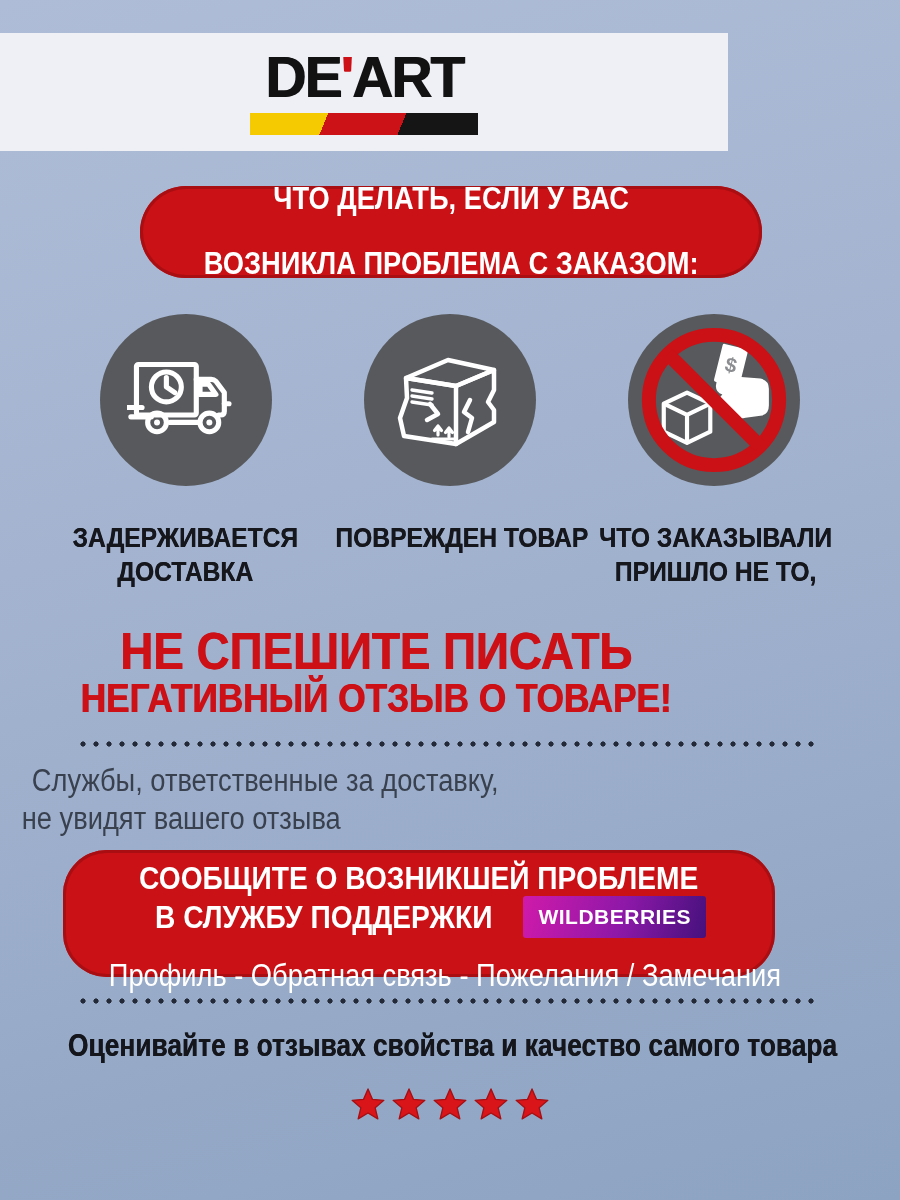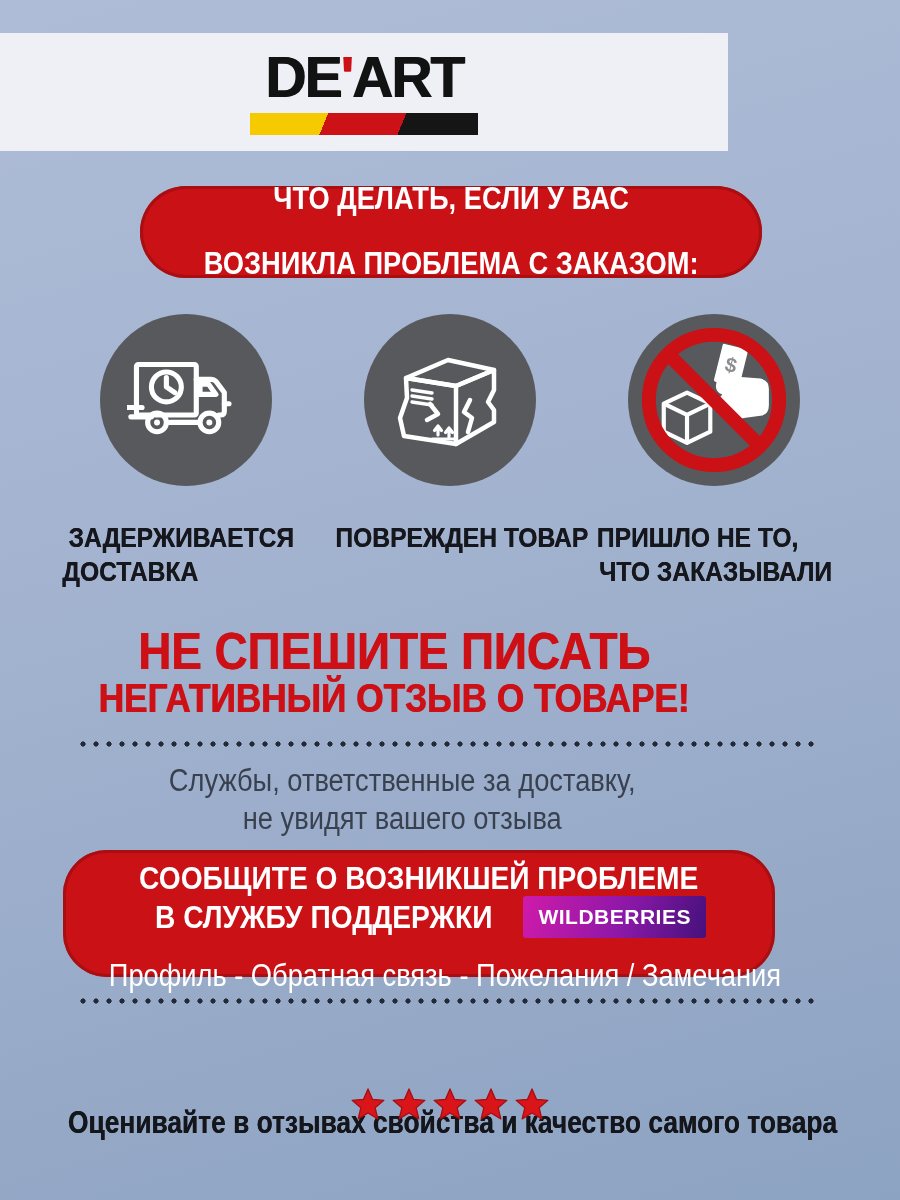--- a/index.html
+++ b/index.html
@@ -24,51 +24,51 @@
         display:flex;flex-direction:column;justify-content:center;font-weight:bold;
         font-size:31px;line-height:1.32;gap:24px;}
 
   
   .icons-row{position:absolute;top:314px;left:0;width:900px;display:flex;justify-content:center;gap:92px;}
   .circle{width:172px;height:172px;border-radius:50%;background:#57595c;
           display:flex;align-items:center;justify-content:center;}
 
   
   .labels-row{position:absolute;top:521px;left:0;width:900px;display:flex;justify-content:center;}
-  .label-col{width:265px;font-weight:bold;font-size:28px;line-height:1.22;
+  .label-col{width:265px;text-align:center;font-weight:bold;font-size:28px;line-height:1.22;
              color:#15171d;text-shadow:0.4px 0 0 currentColor;}
 
   
   .headline{position:absolute;top:625px;left:0;width:752px;text-align:center;color:#cc1016;
-            font-weight:bold;line-height:1.02;text-shadow:1px 0 0 currentColor;margin-left:18px;}
+            font-weight:bold;line-height:1.02;text-shadow:1px 0 0 currentColor;}
   .headline .l1{font-size:52px;}
   .headline .l2{font-size:40px;}
 
   .dotted{position:absolute;left:80px;width:740px;height:6px;background-repeat:repeat-x;
           background-image:radial-gradient(circle at 3px 3px,#232936 2.3px,transparent 2.9px);
           background-size:13px 6px;}
   .dotted.d1{top:741px;}
   .dotted.d2{top:998px;}
 
-  .note{position:absolute;top:762px;left:0;width:790px;text-align:center;font-size:31px;
-        color:#39414f;line-height:1.24;margin-left:7px;}
+  .note{position:absolute;top:762px;left:0;width:790px;font-size:31px;
+        color:#39414f;line-height:1.24;}
 
   
   .banner{position:absolute;top:850px;left:63px;width:712px;height:127px;background:#ca1116;
           border-radius:44px;box-shadow:inset 0 0 0 3px #a90e13;color:#fff;text-align:center;
           box-sizing:border-box;padding-top:10px;}
   .banner .b1{font-size:32px;font-weight:bold;line-height:36px;}
   .banner .b2{height:42px;display:flex;align-items:center;justify-content:center;gap:8px;
               font-size:32px;font-weight:bold;}
   .badge{display:inline-block;background:linear-gradient(105deg,#d01aaa 0%,#8c18a8 55%,#45117c 100%);
          font-size:21px;font-weight:bold;letter-spacing:.5px;padding:9px 15px;border-radius:3px;}
   .banner .b3{font-size:31px;font-weight:normal;line-height:34px;margin-top:21px;}
 
   
-  .footer-text{position:absolute;top:1105px;left:0;width:728px;text-align:center;font-size:31px;
+  .footer-text{position:absolute;top:1028px;left:0;width:728px;text-align:center;font-size:31px;
                font-weight:bold;color:#14161c;text-shadow:0.4px 0 0 currentColor;}
   .stars-row{position:absolute;top:1087px;left:0;width:900px;display:flex;justify-content:center;gap:5px;}
   .stars-row svg{display:block;}
 
   .icon-svg{display:block;}
 </style>
 </head>
 <body>
 
 <div class="page">
@@ -139,22 +139,22 @@
 
   <div class="labels-row">
     <div class="label-col">
       <div><span class="condensed">ЗАДЕРЖИВАЕТСЯ</span></div>
       <div><span class="condensed">ДОСТАВКА</span></div>
     </div>
     <div class="label-col">
       <div><span class="condensed">ПОВРЕЖДЕН ТОВАР</span></div>
     </div>
     <div class="label-col">
+      <div><span class="condensed">ЧТО ЗАКАЗЫВАЛИ</span></div>
       <div><span class="condensed">ПРИШЛО НЕ ТО,</span></div>
-      <div><span class="condensed">ЧТО ЗАКАЗЫВАЛИ</span></div>
     </div>
   </div>
 
   <div class="headline">
     <div class="l1"><span class="condensed">НЕ СПЕШИТЕ ПИСАТЬ</span></div>
     <div class="l2"><span class="condensed">НЕГАТИВНЫЙ ОТЗЫВ О ТОВАРЕ!</span></div>
   </div>
 
   <div class="dotted d1"></div>
 

